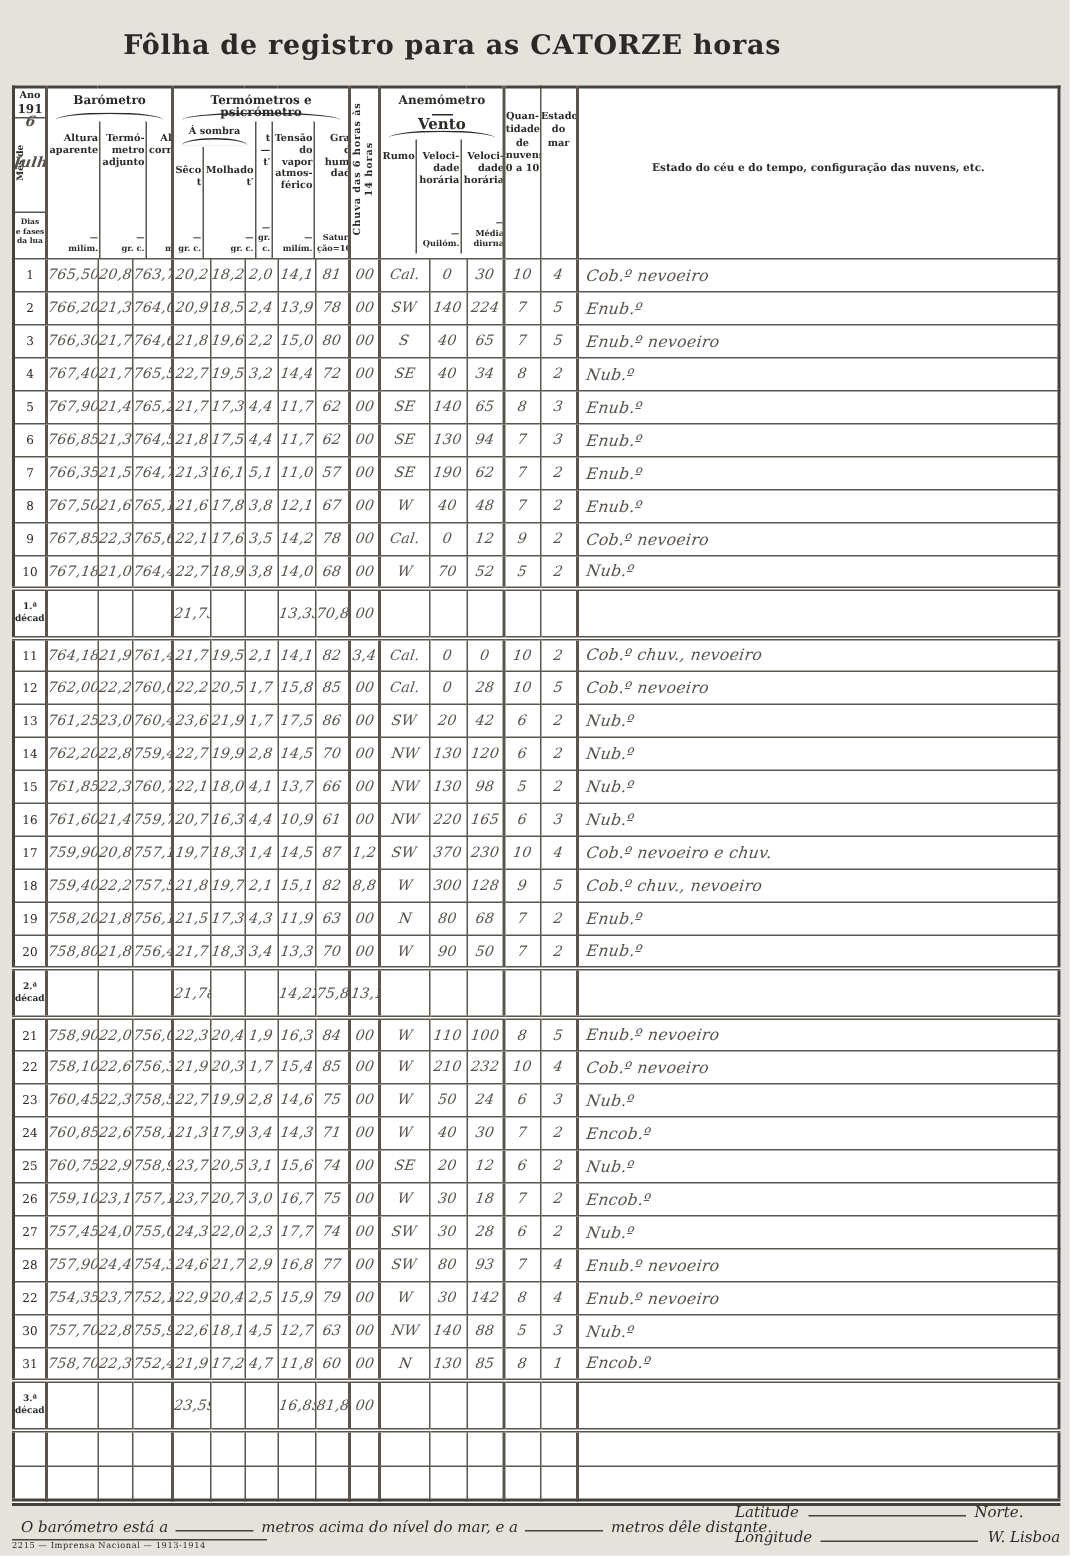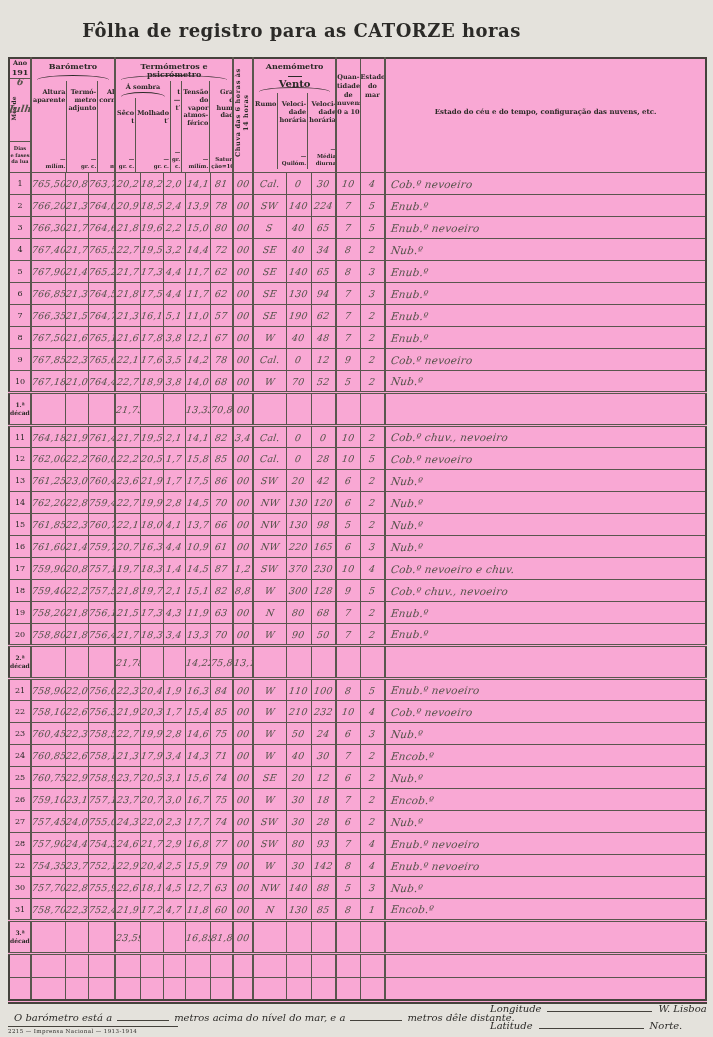--- a/index.html
+++ b/index.html
@@ -10,21 +10,21 @@
     color:#2b2a27;
   }
   .page-title{
     text-align:center;font-weight:bold;font-size:18px;
     margin:0;position:absolute;top:20px;left:0;width:603px;letter-spacing:.5px;
   }
   table.register{
     position:absolute;left:8px;top:57px;width:697px;
     border-collapse:collapse;table-layout:fixed;
     border:2px solid #45423c;border-bottom:5px double #45423c;
-    background:#f9a8d4;
+    background:#ffffff;
   }
   th,td{border:1px solid #5a564e;padding:0;overflow:hidden;}
   .bl2{border-left-width:2px;}
   thead tr{height:111px;}
   th{font-weight:bold;vertical-align:top;font-size:7px;}
   
   .ano{height:18px;border-bottom:1px solid #5a564e;font-size:6.5px;text-align:center;line-height:1.2;padding-top:1px;}
   .ano .yr{font-size:8px;}
   .yr-hand{font-size:9px;position:relative;top:-2px;}
   .mes{height:62px;border-bottom:1px solid #5a564e;position:relative;}
@@ -887,20 +887,20 @@
       </tr>
     </tbody>
 </table>
 
 <div class="footer-note">
   <span>O barómetro está a</span><span class="blank"></span><span>metros acima do nível do mar, e a</span><span class="blank"></span><span>metros dêle distante.</span>
 </div>
 
 <div class="coord-block">
   <div class="coord-row">
-    <span>Longitude</span><span class="coord-blank"></span><span>W.  Lisboa</span>
+    <span>Latitude</span><span class="coord-blank"></span><span>Norte.</span>
   </div>
   <div class="coord-row">
-    <span>Latitude</span><span class="coord-blank"></span><span>Norte.</span>
+    <span>Longitude</span><span class="coord-blank"></span><span>W.  Lisboa</span>
   </div>
 </div>
 
 <div class="imprint">2215 — Imprensa Nacional — 1913-1914</div>
 
 </body></html>

